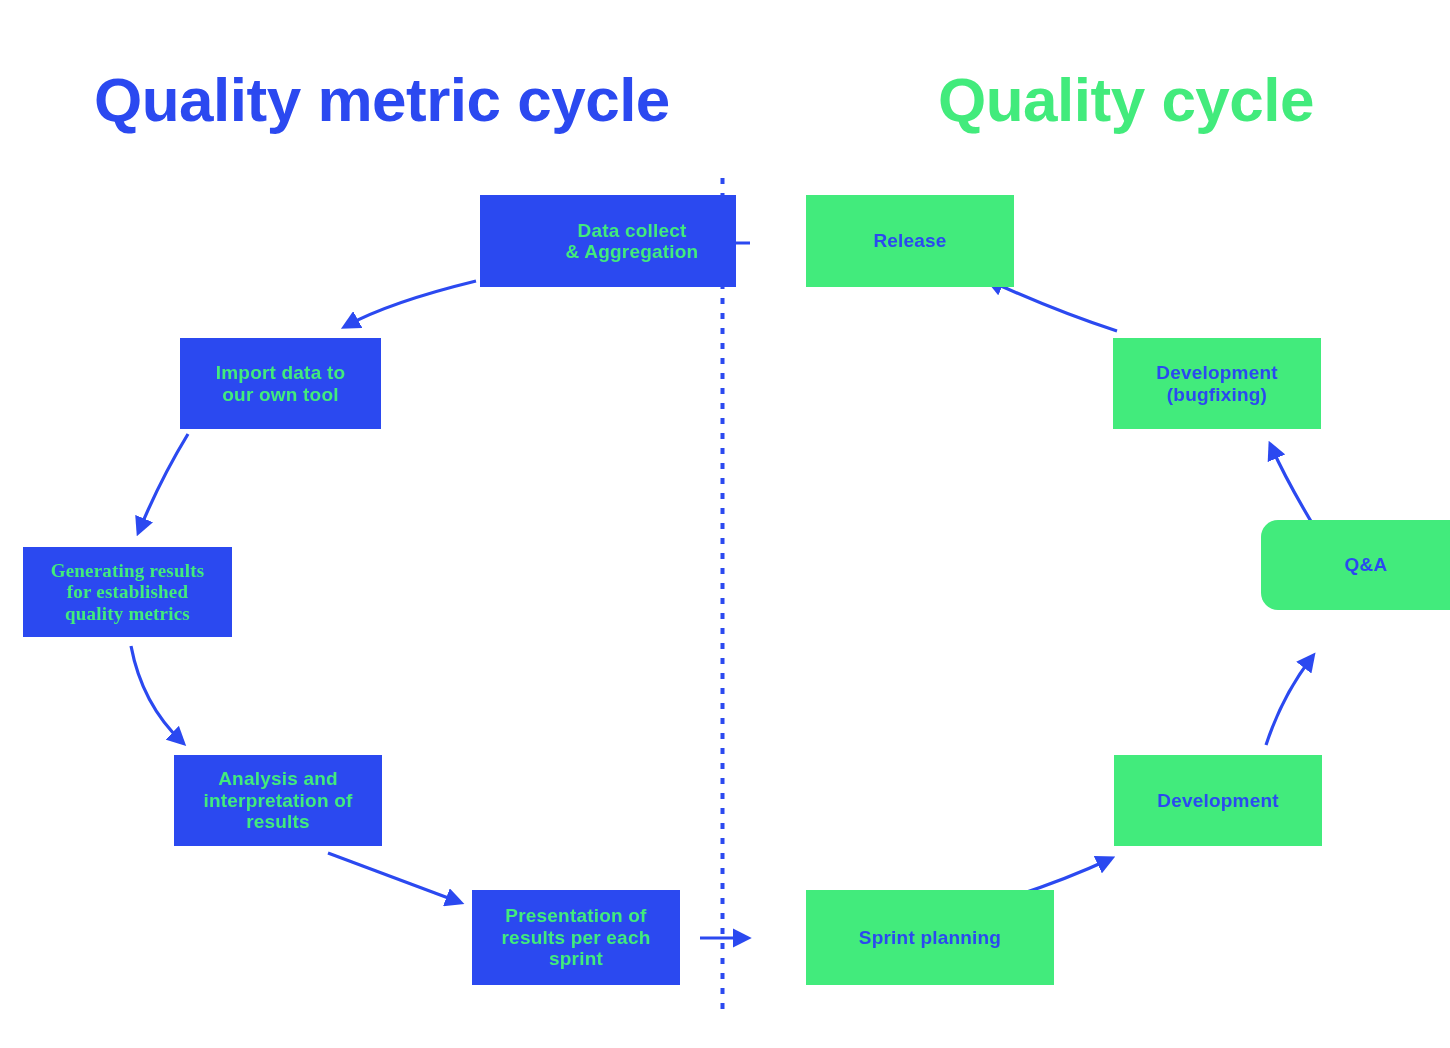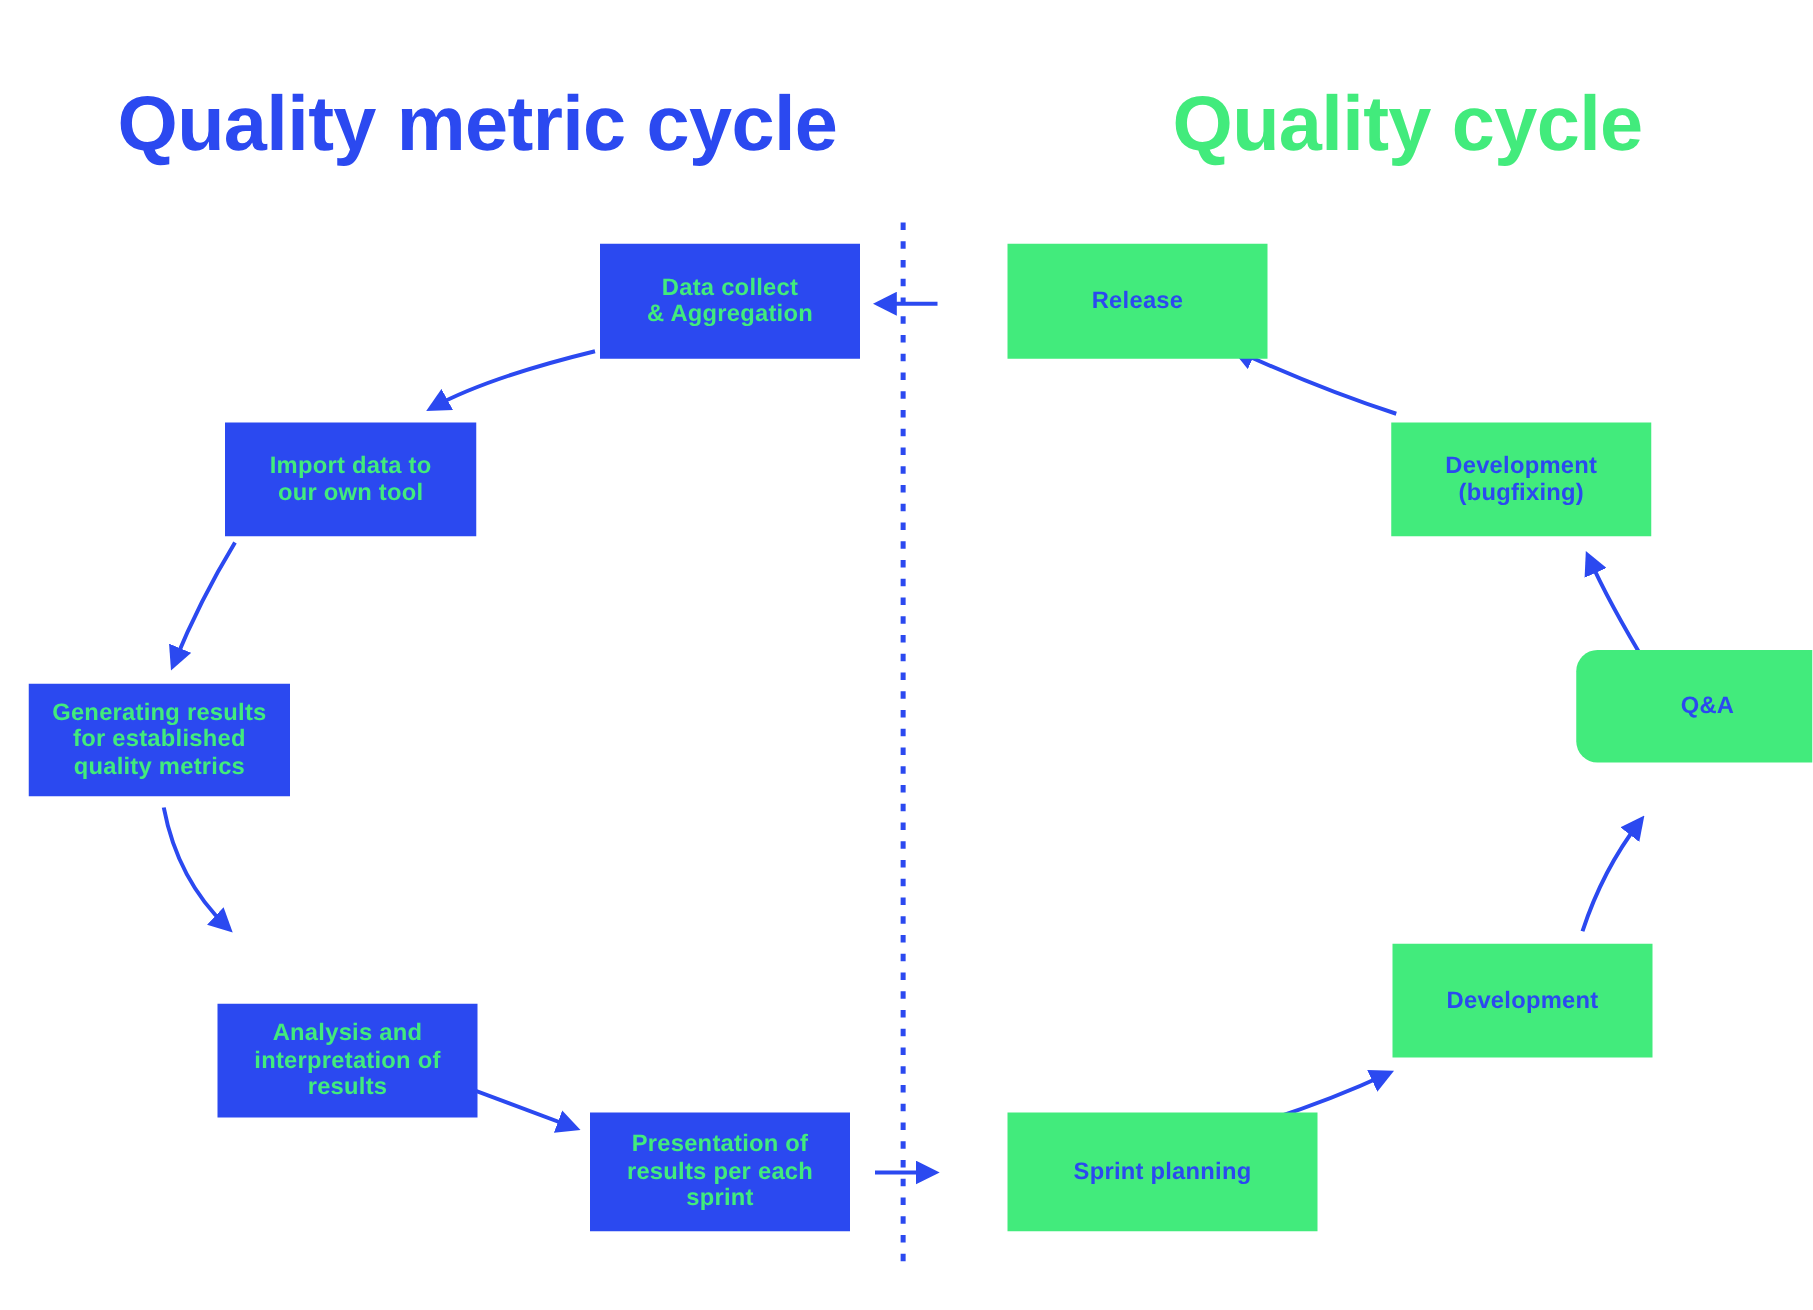--- a/index.html
+++ b/index.html
@@ -45,28 +45,28 @@
     <path class="arrow" d="M 188 434 Q 160 480 139 531" marker-end="url(#ah)"></path>
     <path class="arrow" d="M 131 646 Q 142 704 182 742" marker-end="url(#ah)"></path>
     <path class="arrow" d="M 328 853 Q 400 880 459 902" marker-end="url(#ah)"></path>
     <path class="arrow" d="M 700 938 L 746 938" marker-end="url(#ah)"></path>
     <path class="arrow" d="M 982 906 Q 1052 886 1110 859" marker-end="url(#ah)"></path>
     <path class="arrow" d="M 1266 745 Q 1282 696 1312 657" marker-end="url(#ah)"></path>
     <path class="arrow" d="M 1318 533 Q 1287 482 1271 446" marker-end="url(#ah)"></path>
     <path class="arrow" d="M 1117 331 Q 1058 312 990 281" marker-end="url(#ah)"></path>
   </svg>
 
-  <div class="step blue" style="left:480px;top:195px;width:208px;height:92px;">Data collect
+  <div class="step blue" style="left:480px;top:195px;width:208px;height:92px;padding-left:48px;">Data collect
 &amp; Aggregation</div>
   <div class="step blue" style="left:180px;top:338px;width:201px;height:91px;">Import data to
 our own tool</div>
-  <div class="step blue" style="left:23px;top:547px;width:209px;height:90px;">Generating results
+  <div class="step blue" style="left:23px;top:547px;width:209px;height:90px;font-family:Liberation Serif, serif;">Generating results
 for established
 quality metrics</div>
-  <div class="step blue" style="left:174px;top:755px;width:208px;height:91px;margin-top:48px;">Analysis and
+  <div class="step blue" style="left:174px;top:755px;width:208px;height:91px;">Analysis and
 interpretation of
 results</div>
   <div class="step blue" style="left:472px;top:890px;width:208px;height:95px;">Presentation of
 results per each
 sprint</div>
 
   <div class="step green" style="left:762px;top:195px;width:208px;height:92px;">Release</div>
   <div class="step green" style="left:1069px;top:338px;width:208px;height:91px;">Development
 (bugfixing)</div>
   <div class="step green" style="left:1217px;top:520px;width:210px;height:90px;border-radius:17px;">Q&amp;A</div>

